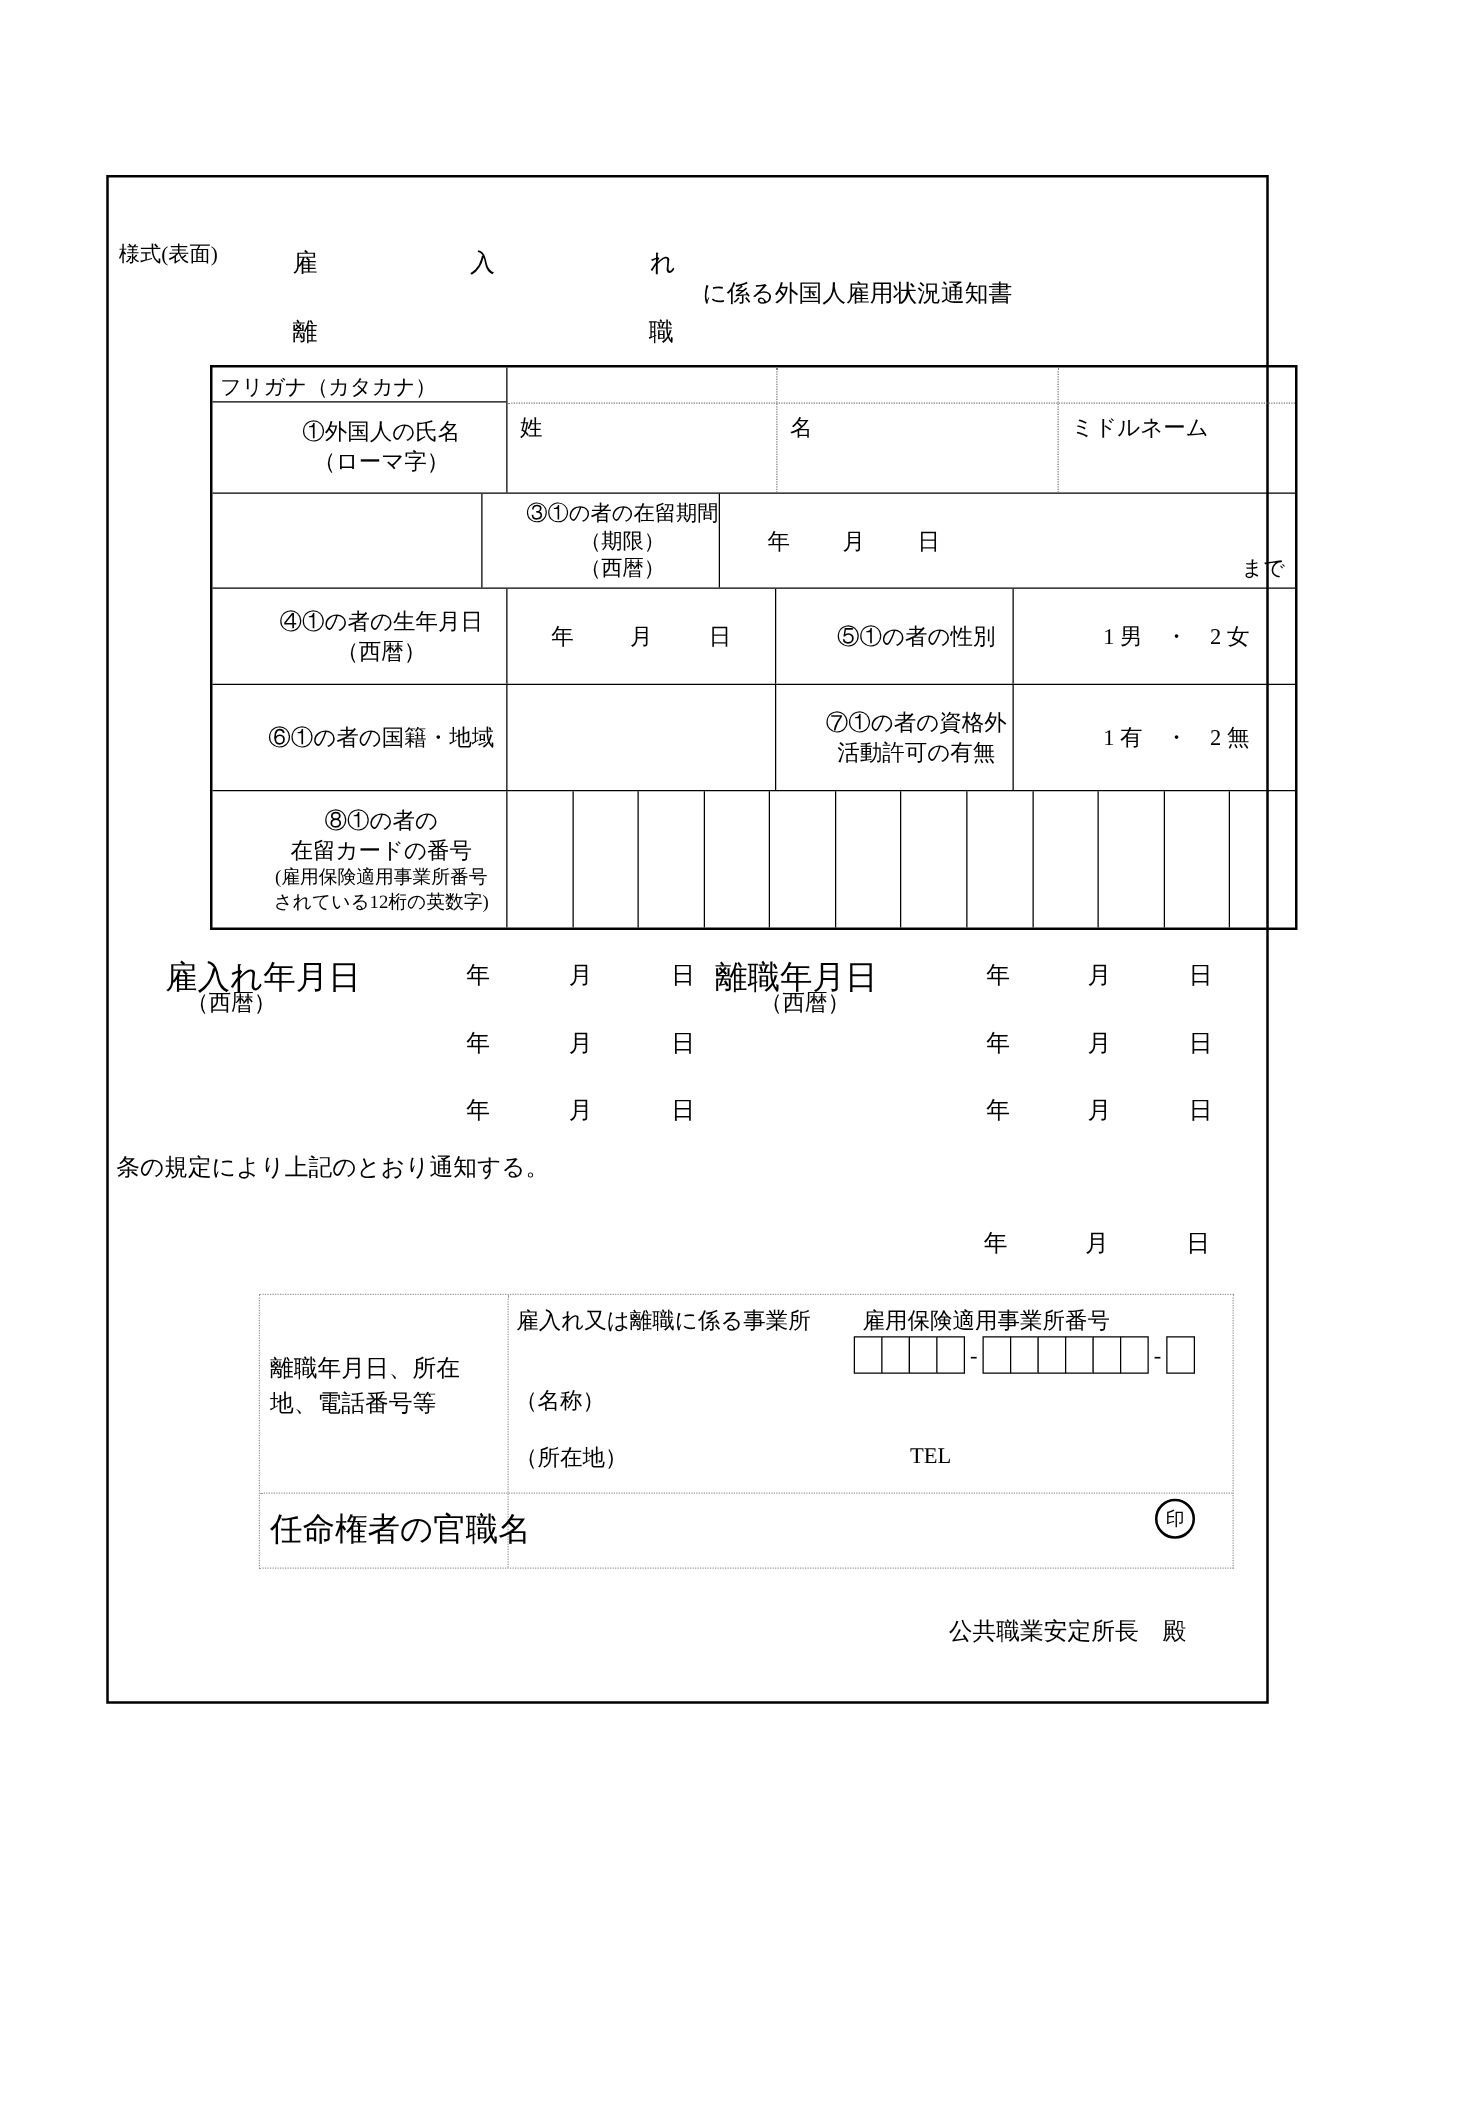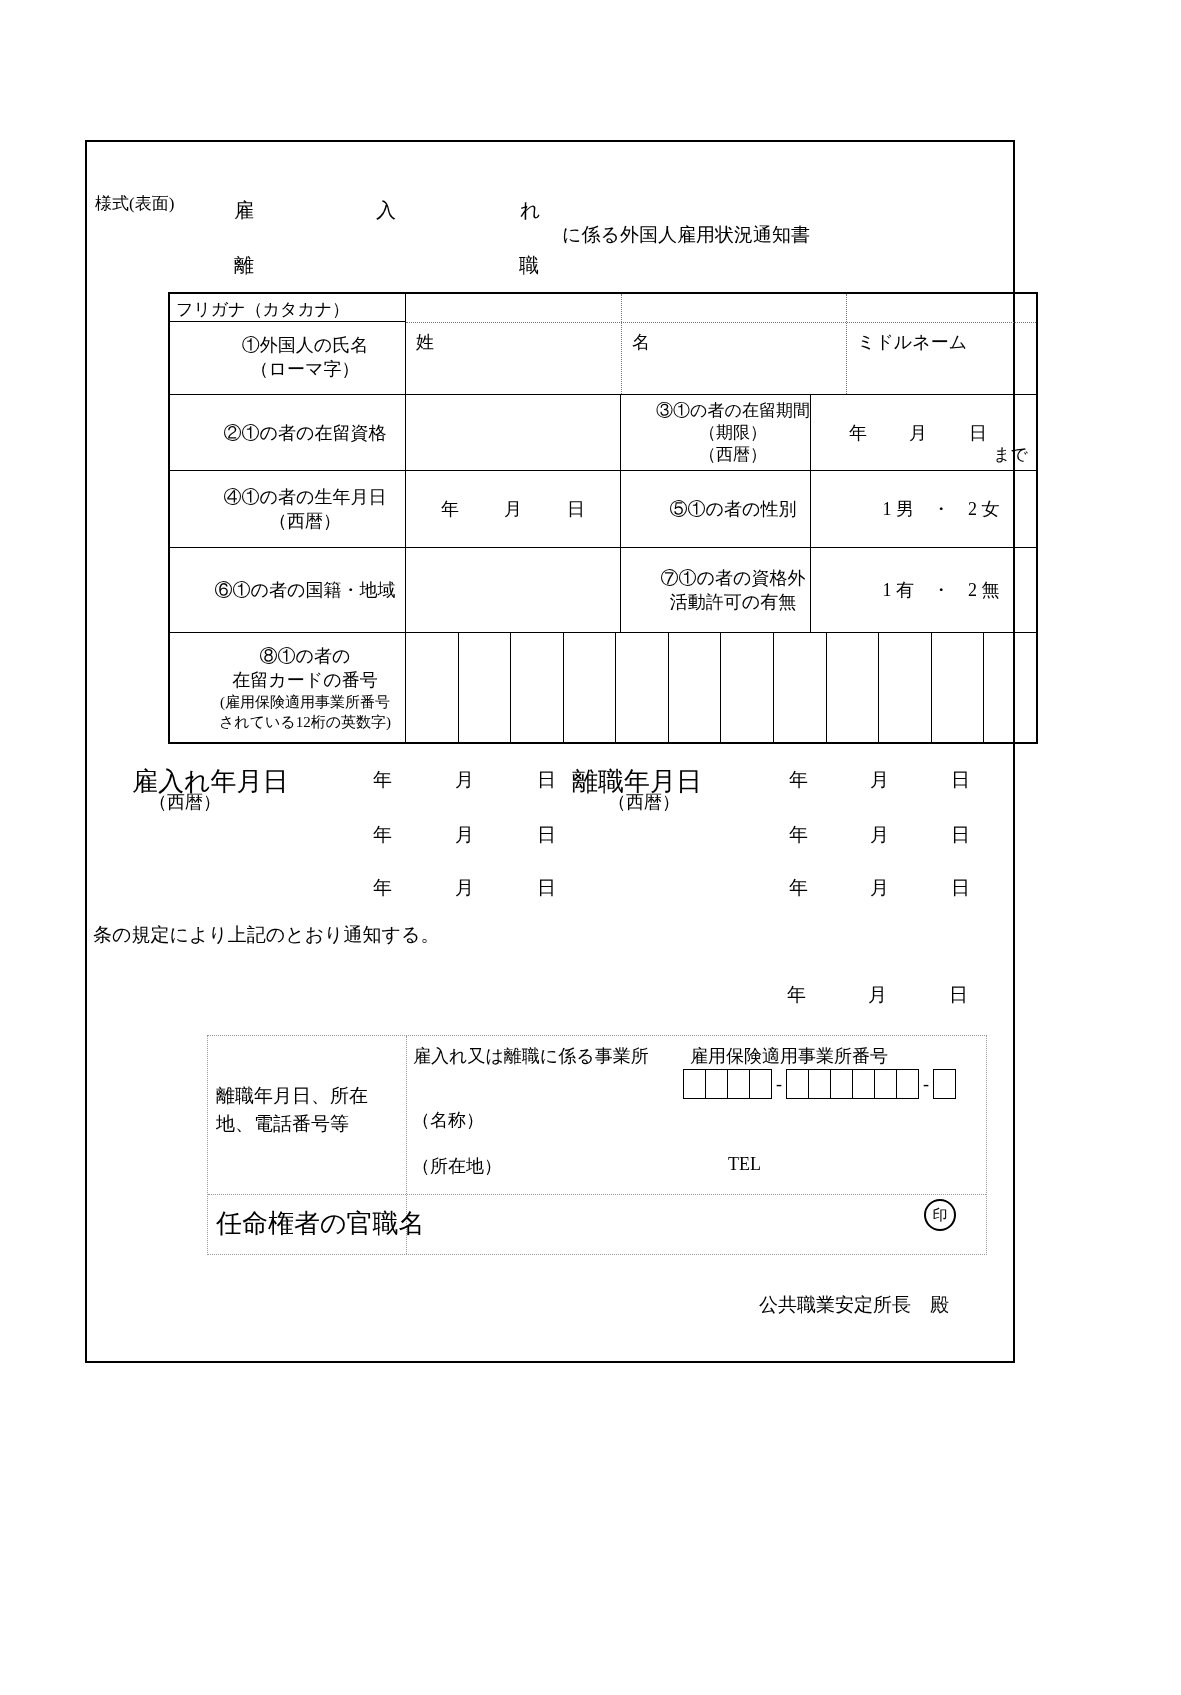--- a/index.html
+++ b/index.html
@@ -96,21 +96,20 @@
               <span>名</span>
             </div>
             <div class="namecol dotl" style="flex:1">
               <span>ミドルネーム</span>
             </div>
           </div>
         </div>
       </div>
 
       <div class="trow" style="height:76px">
-        <div class="tcell lab center">②①の者の在留資格</div>
         <div class="tcell c2"></div>
         <div class="tcell c3 center small3">
           <span>③①の者の在留期間</span>
           <span>（期限）</span>
           <span>（西暦）</span>
         </div>
         <div class="tcell c4">
           <div class="ymdrow">
             <span>年</span>
             <span>月</span>

